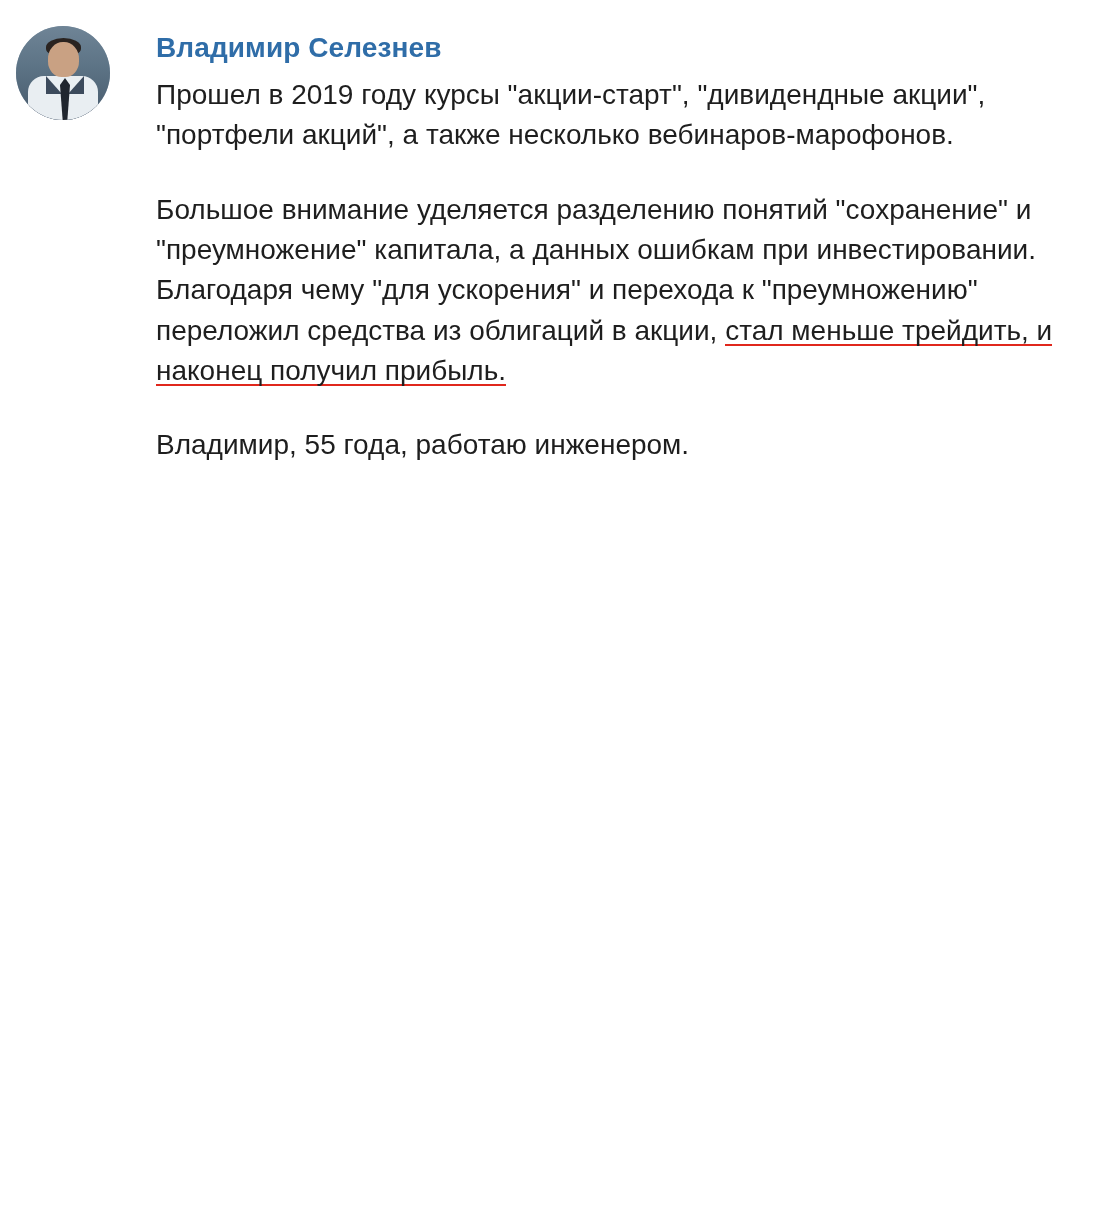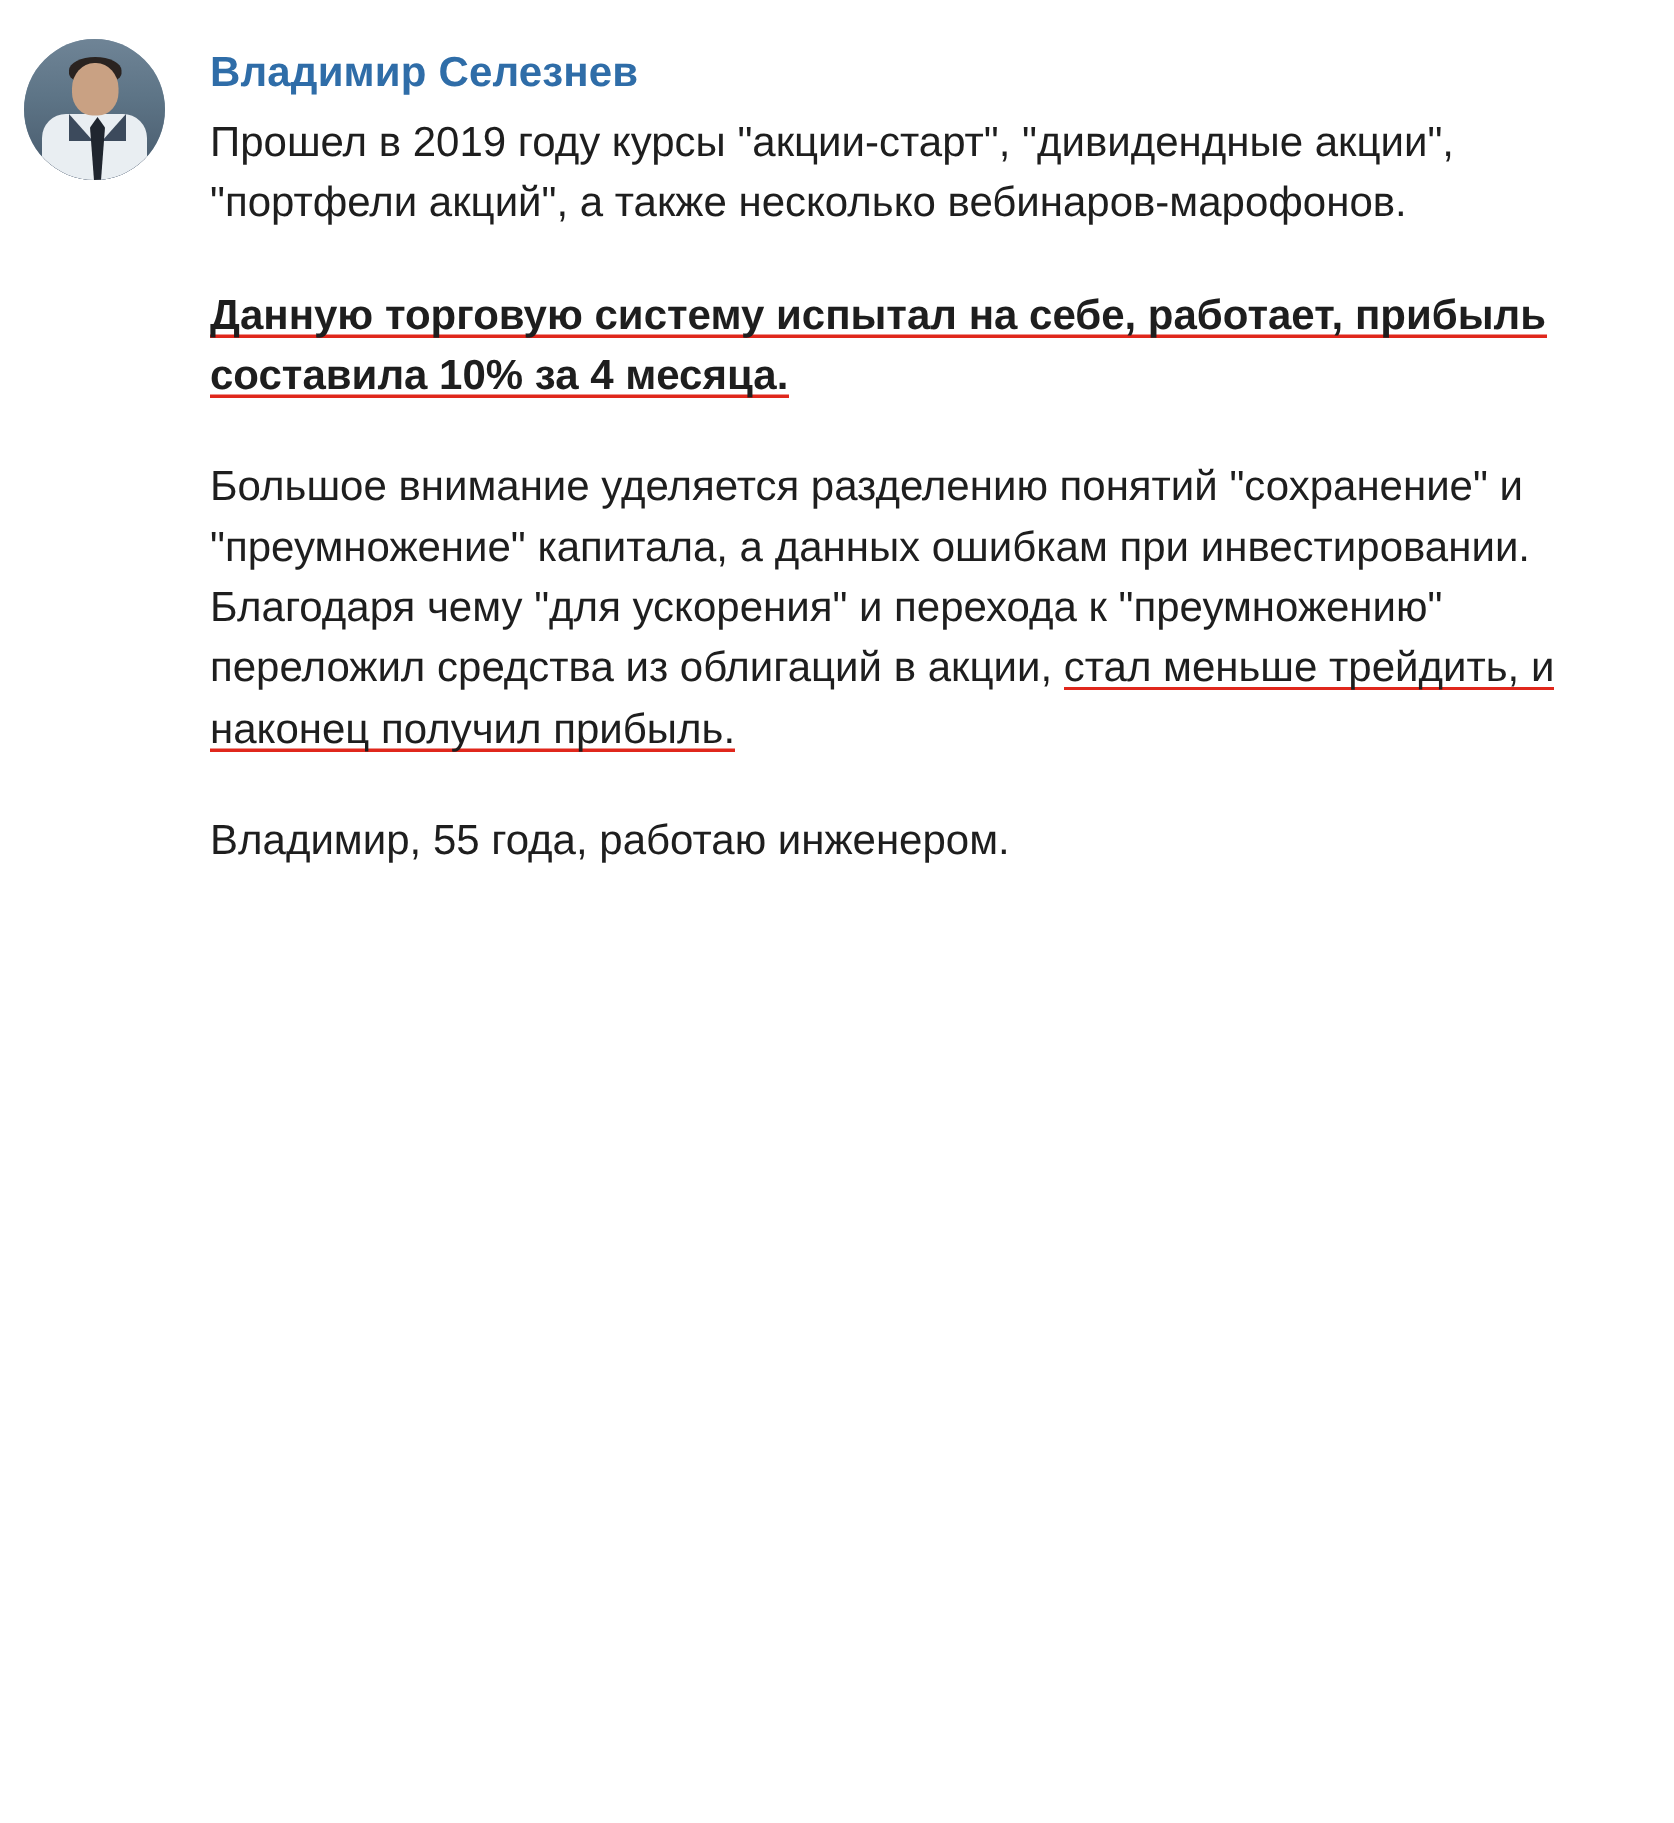--- a/index.html
+++ b/index.html
@@ -14,21 +14,21 @@
     color: #1c1c1c;
     overflow: hidden;
   }
 
   .testimonial {
     position: relative;
     width: 1116px;
     height: 1215px;
     background: #ffffff;
     box-sizing: border-box;
-    padding: 26px 40px 0 22px;
+    padding: 26px 40px 0 38px;
   }
 
   .avatar {
     position: absolute;
     left: 16px;
     top: 26px;
     width: 94px;
     height: 94px;
     border-radius: 50%;
     overflow: hidden;
@@ -135,19 +135,18 @@
     <div class="tie"></div>
     <div class="hair"></div>
     <div class="head"></div>
   </div>
 
   <div class="content">
     <div class="author-name">Владимир Селезнев</div>
 
     <div id="paragraphs">
         <div class="para"><span class="">Прошел в 2019 году курсы "акции-старт", "дивидендные акции", "портфели акций", а также несколько вебинаров-марофонов.</span></div>
-        <div class="para"><span class="u b">Данную торговую систему испытал на себе, работает, прибыль составила 10% за 4 месяца.</span></div>
         <div class="para"><span class="">Большое внимание уделяется разделению понятий "сохранение" и "преумножение" капитала, а данных ошибкам при инвестировании. Благодаря чему "для ускорения" и перехода к "преумножению" переложил средства из облигаций в акции, </span><span class="u">стал меньше трейдить, и наконец получил прибыль.</span></div>
         <div class="para"><span class="">Владимир, 55 года, работаю инженером.</span></div>
       </div>
   </div>
 
 </div>
 
 </body></html>

